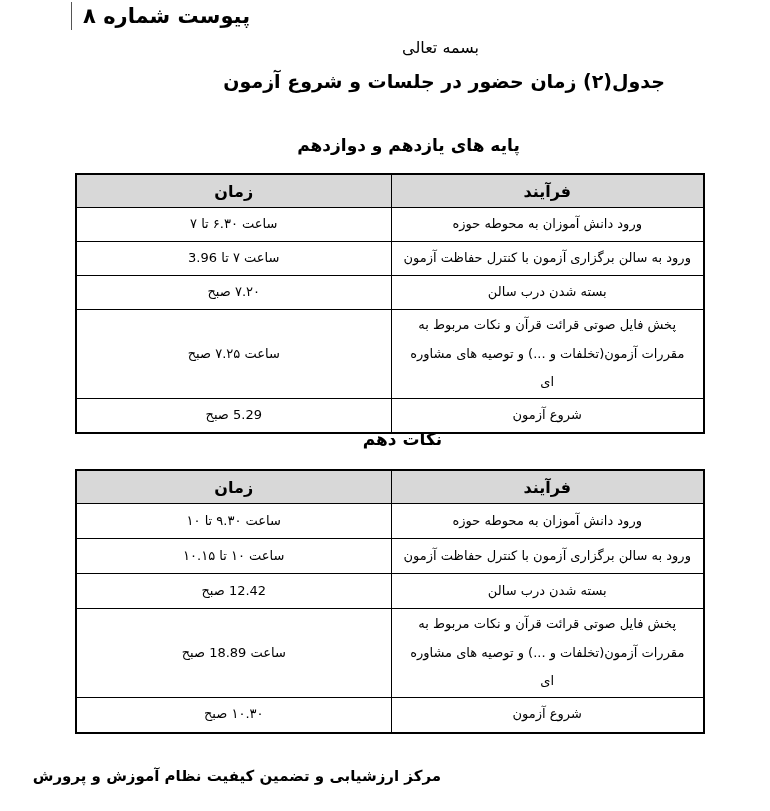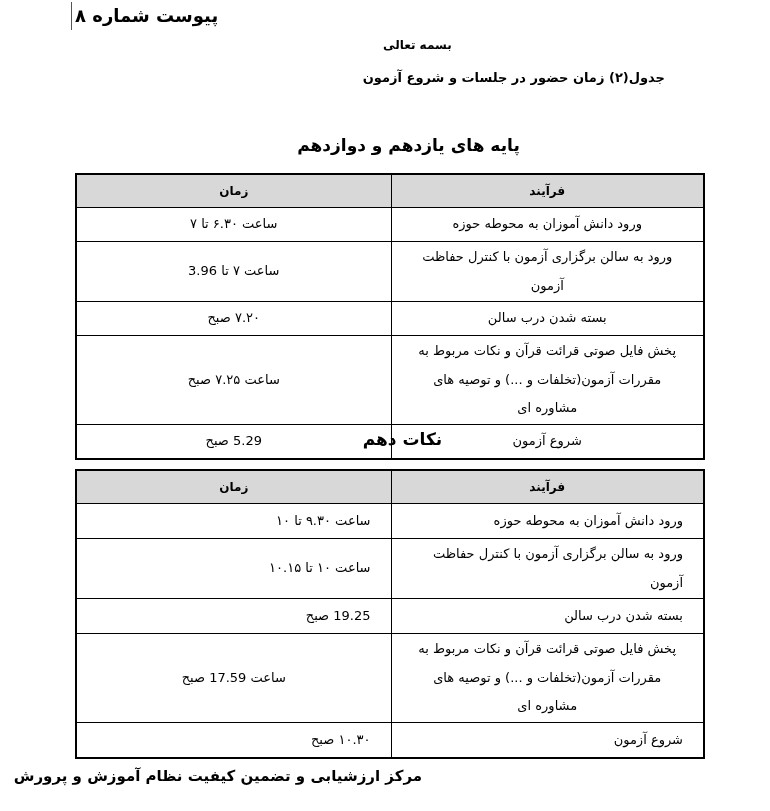--- a/index.html
+++ b/index.html
@@ -9,37 +9,37 @@
     font-family: "DejaVu Sans", sans-serif;
     color: #000;
     position: relative;
     overflow: hidden;
   }
   .abs { position: absolute; }
 
   
   .appendix {
     left: 71px; top: 2px;
-    font-size: 18px; font-weight: bold;
+    font-size: 21px; font-weight: bold;
     direction: rtl;
     border-left: 1px solid #555;
-    padding-left: 3px;
+    padding-left: 11px;
     line-height: 28px;
     white-space: nowrap;
   }
 
   .bismillah {
     left: 383px; top: 38px; width: 115px;
-    font-size: 12px; font-weight: bold;
-    text-align: left; direction: rtl;
+    font-size: 16px; font-weight: normal;
+    text-align: center; direction: rtl;
   }
 
   .doc-title {
     left: 355px; top: 70px; width: 310px;
-    font-size: 13px; font-weight: bold;
+    font-size: 19px; font-weight: bold;
     text-align: right; direction: rtl;
     white-space: nowrap;
   }
 
   .section-title {
     font-size: 17px; font-weight: bold;
     text-align: center; direction: rtl;
     white-space: nowrap;
   }
   .sec1 { left: 276px; top: 135px; width: 265px; }
@@ -54,41 +54,41 @@
     table-layout: fixed;
   }
   .table1 { top: 173px; }
   .table2 { top: 469px; }
   table.sched, table.sched th, table.sched td {
     border: 1px solid #000;
   }
   table.sched { border-width: 2px; }
   table.sched th {
     background: var(--header-bg, #d8d8d8);
-    font-size: 12px; font-weight: bold;
+    font-size: 16px; font-weight: bold;
     height: 30px;
     text-align: center; vertical-align: middle;
   }
   table.sched td {
     font-size: 13px;
     text-align: center; vertical-align: middle;
-    padding: 1px 20px;
+    padding: 1px 12px;
     line-height: 2.2;
     height: 31px;
   }
   col.c-process { width: 313px; }
   col.c-time    { width: 315px; }
   tr.row-std  td { height: 31px; }
   tr.row-tall td { height: 61px; }
-  .table2 tr.row-std  td { height: 32px; text-align: right; }
+  .table2 tr.row-std  td { height: 32px; }
   .table2 tr.row-tall td { height: 62px; }
   .table2 th { height: 31px; }
 
   .footer {
-    left: 92px; top: 767px; width: 330px;
+    left: 111px; top: 767px; width: 330px;
     font-size: 15px; font-weight: bold;
     text-align: center; direction: rtl;
     white-space: nowrap;
   }
 </style>
 </head>
 <body>
 
 <div class="abs appendix">پیوست شماره ۸</div>
 
@@ -150,25 +150,25 @@
     <tr class="row-std">
       <td>ورود دانش آموزان به محوطه حوزه</td>
       <td>ساعت ۹.۳۰ تا ۱۰</td>
     </tr>
     <tr class="row-std">
       <td>ورود به سالن برگزاری آزمون با کنترل حفاظت آزمون</td>
       <td>ساعت ۱۰ تا ۱۰.۱۵</td>
     </tr>
     <tr class="row-std">
       <td>بسته شدن درب سالن</td>
-      <td>19.25 صبح</td>
+      <td>12.42 صبح</td>
     </tr>
     <tr class="row-tall">
       <td>پخش فایل صوتی قرائت قرآن و نکات مربوط به مقررات آزمون(تخلفات و ...) و توصیه های مشاوره ای</td>
-      <td>ساعت 17.59 صبح</td>
+      <td>ساعت 18.89 صبح</td>
     </tr>
     <tr class="row-std">
       <td>شروع آزمون</td>
       <td>۱۰.۳۰ صبح</td>
     </tr>
   </tbody>
 </table>
 
 <div class="abs footer">مرکز ارزشیابی و تضمین کیفیت نظام آموزش و پرورش</div>
 

